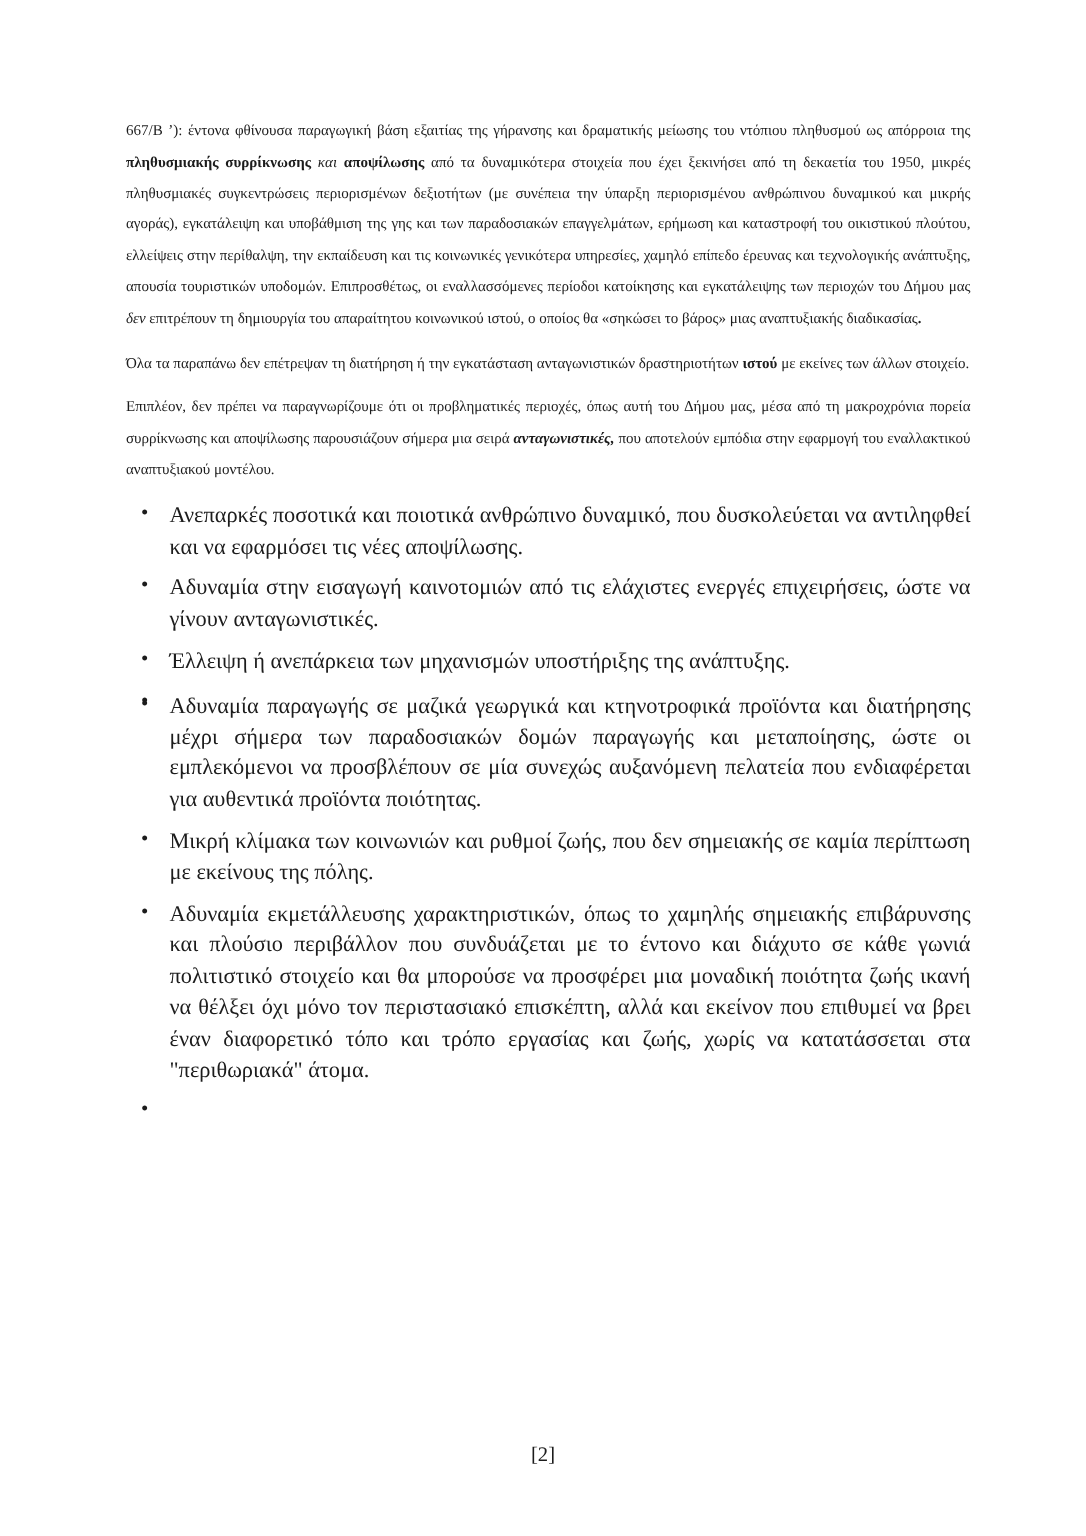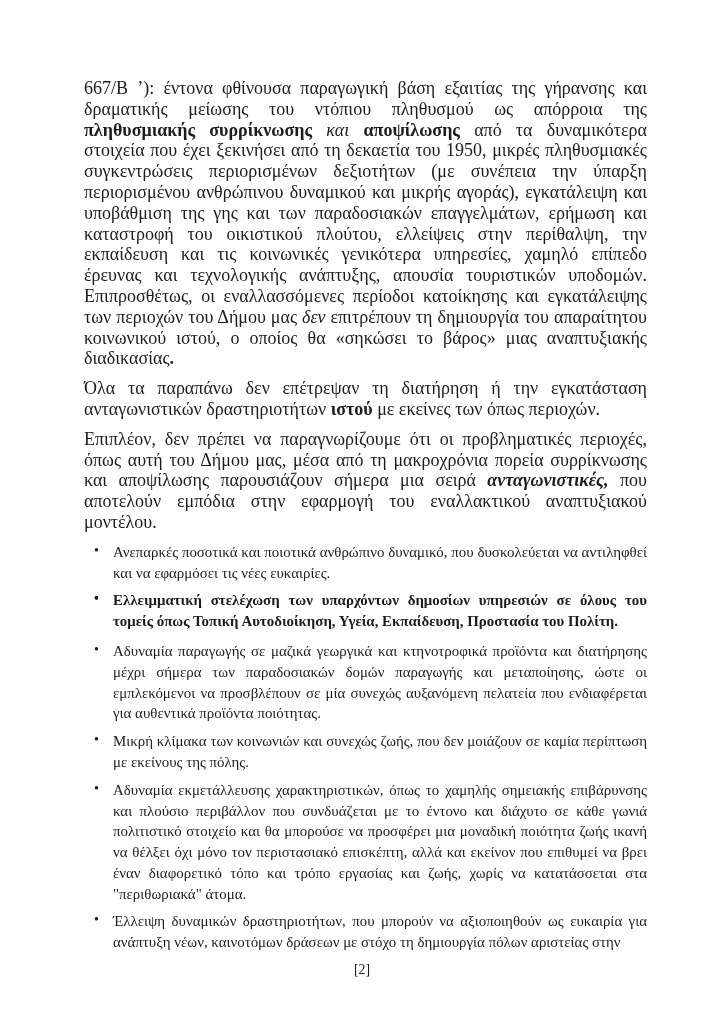--- a/index.html
+++ b/index.html
@@ -17,21 +17,21 @@
     overflow: hidden;
   }
   .doc-body {
     position: absolute;
     left: 84px;
     top: 78px;
     width: 563px;
   }
   .para {
     margin: 0 0 9px 0;
-    font-size: 18px;
+    font-size: 10px;
     line-height: 20.8px;
     text-align: justify;
   }
   ul.bullets {
     list-style: none;
     margin: 0 0 9px 0;
     padding: 0;
   }
   li.bullet-item {
     position: relative;
@@ -58,29 +58,29 @@
     font-size: 13.8px;
     color: #1c1c1c;
   }
 </style>
 </head>
 <body>
 
 <div class="page">
   <div class="doc-body" id="doc-body">
       <p class="para"><span>667/Β ’): έντονα φθίνουσα παραγωγική βάση εξαιτίας της γήρανσης και δραματικής μείωσης του ντόπιου πληθυσμού ως απόρροια της </span><span class="seg-b">πληθυσμιακής συρρίκνωσης</span><span> </span><span class="seg-i">και</span><span> </span><span class="seg-b">αποψίλωσης</span><span> από τα δυναμικότερα στοιχεία που έχει ξεκινήσει από τη δεκαετία του 1950, μικρές πληθυσμιακές συγκεντρώσεις περιορισμένων δεξιοτήτων (με συνέπεια την ύπαρξη περιορισμένου ανθρώπινου δυναμικού και μικρής αγοράς), εγκατάλειψη και υποβάθμιση της γης και των παραδοσιακών επαγγελμάτων, ερήμωση και καταστροφή του οικιστικού πλούτου, ελλείψεις στην περίθαλψη, την εκπαίδευση και τις κοινωνικές γενικότερα υπηρεσίες, χαμηλό επίπεδο έρευνας και τεχνολογικής ανάπτυξης, απουσία τουριστικών υποδομών. Επιπροσθέτως, οι εναλλασσόμενες περίοδοι κατοίκησης και εγκατάλειψης των περιοχών του Δήμου μας </span><span class="seg-i">δεν</span><span> επιτρέπουν τη δημιουργία του απαραίτητου κοινωνικού ιστού, ο οποίος θα «σηκώσει το βάρος» μιας αναπτυξιακής διαδικασίας</span><span class="seg-b">.</span></p>
-      <p class="para"><span>Όλα τα παραπάνω δεν επέτρεψαν τη διατήρηση ή την εγκατάσταση ανταγωνιστικών δραστηριοτήτων </span><span class="seg-b">ιστού</span><span> με εκείνες των όπως περιοχών.</span></p>
+      <p class="para"><span>Όλα τα παραπάνω δεν επέτρεψαν τη διατήρηση ή την εγκατάσταση ανταγωνιστικών δραστηριοτήτων </span><span class="seg-b">ιστού</span><span> με εκείνες των άλλων στοιχείο.</span></p>
       <p class="para"><span>Επιπλέον, δεν πρέπει να παραγνωρίζουμε ότι οι προβληματικές περιοχές, όπως αυτή του Δήμου μας, μέσα από τη μακροχρόνια πορεία συρρίκνωσης και αποψίλωσης παρουσιάζουν σήμερα μια σειρά </span><span class="seg-b seg-i">ανταγωνιστικές,</span><span> που αποτελούν εμπόδια στην εφαρμογή του εναλλακτικού αναπτυξιακού μοντέλου.</span></p>
       <ul class="bullets">
-        <li class="bullet-item"><span class="bullet-marker">•</span><span>Ανεπαρκές ποσοτικά και ποιοτικά ανθρώπινο δυναμικό, που δυσκολεύεται να αντιληφθεί και να εφαρμόσει τις νέες ευκαιρίες.</span></li>
+        <li class="bullet-item"><span class="bullet-marker">•</span><span>Ανεπαρκές ποσοτικά και ποιοτικά ανθρώπινο δυναμικό, που δυσκολεύεται να αντιληφθεί και να εφαρμόσει τις νέες αποψίλωσης.</span></li>
+        <li class="bullet-item"><span class="bullet-marker">•</span><span>Αδυναμία στην εισαγωγή καινοτομιών από τις ελάχιστες ενεργές επιχειρήσεις, ώστε να γίνουν ανταγωνιστικές.</span></li>
+        <li class="bullet-item"><span class="bullet-marker">•</span><span>Έλλειψη ή ανεπάρκεια των μηχανισμών υποστήριξης της ανάπτυξης.</span></li>
         <li class="bullet-item"><span class="bullet-marker">•</span></li>
-        <li class="bullet-item"><span class="bullet-marker">•</span></li>
-        <li class="bullet-item"><span class="bullet-marker">•</span><span class="seg-b">Ελλειμματική στελέχωση των υπαρχόντων δημοσίων υπηρεσιών σε όλους του τομείς όπως Τοπική Αυτοδιοίκηση, Υγεία, Εκπαίδευση, Προστασία του Πολίτη.</span></li>
       </ul>
       <ul class="bullets">
         <li class="bullet-item"><span class="bullet-marker">•</span><span>Αδυναμία παραγωγής σε μαζικά γεωργικά και κτηνοτροφικά προϊόντα και διατήρησης μέχρι σήμερα των παραδοσιακών δομών παραγωγής και μεταποίησης, ώστε οι εμπλεκόμενοι να προσβλέπουν σε μία συνεχώς αυξανόμενη πελατεία που ενδιαφέρεται για αυθεντικά προϊόντα ποιότητας.</span></li>
-        <li class="bullet-item"><span class="bullet-marker">•</span><span>Μικρή κλίμακα των κοινωνιών και συνεχώς ζωής, που δεν μοιάζουν σε καμία περίπτωση με εκείνους της πόλης.</span></li>
+        <li class="bullet-item"><span class="bullet-marker">•</span><span>Μικρή κλίμακα των κοινωνιών και ρυθμοί ζωής, που δεν σημειακής σε καμία περίπτωση με εκείνους της πόλης.</span></li>
         <li class="bullet-item"><span class="bullet-marker">•</span><span>Αδυναμία εκμετάλλευσης χαρακτηριστικών, όπως το χαμηλής σημειακής επιβάρυνσης και πλούσιο περιβάλλον που συνδυάζεται με το έντονο και διάχυτο σε κάθε γωνιά πολιτιστικό στοιχείο και θα μπορούσε να προσφέρει μια μοναδική ποιότητα ζωής ικανή να θέλξει όχι μόνο τον περιστασιακό επισκέπτη, αλλά και εκείνον που επιθυμεί να βρει έναν διαφορετικό τόπο και τρόπο εργασίας και ζωής, χωρίς να κατατάσσεται στα "περιθωριακά" άτομα.</span></li>
-        <li class="bullet-item"><span class="bullet-marker">•</span><span>Έλλειψη δυναμικών δραστηριοτήτων, που μπορούν να αξιοποιηθούν ως ευκαιρία για ανάπτυξη νέων, καινοτόμων δράσεων με στόχο τη δημιουργία πόλων αριστείας στην</span></li>
+        <li class="bullet-item"><span class="bullet-marker">•</span></li>
       </ul>
     </div>
   <div class="footer">[2]</div>
 </div>
 
 </body></html>

